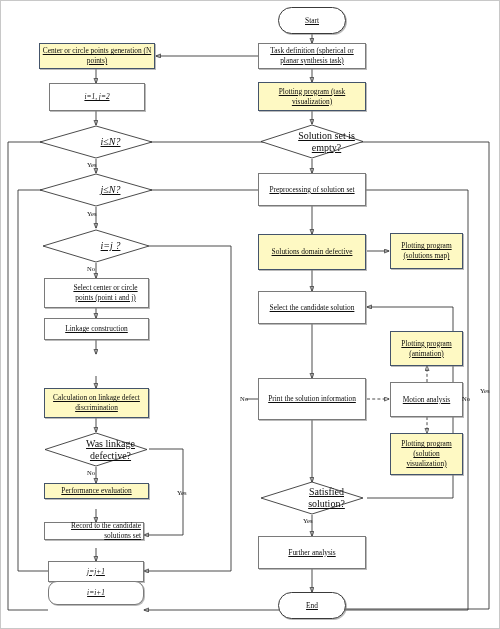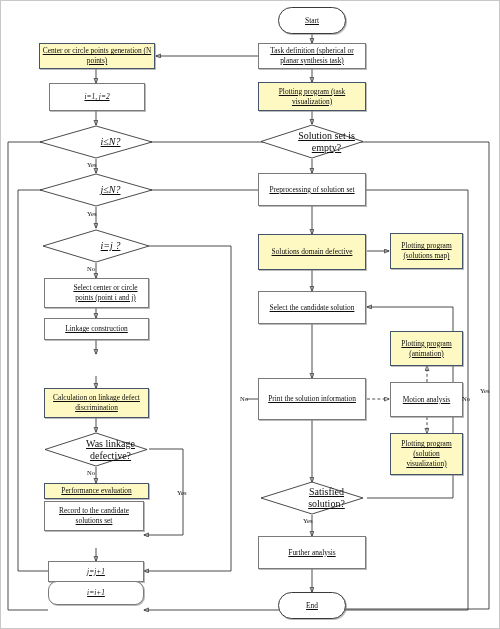--- a/index.html
+++ b/index.html
@@ -158,21 +158,21 @@
     <svg width="106" height="35" viewBox="0 0 106 35">
         <polygon points="53,1 104,17.5 53,34 2,17.5" fill="#ffffff" stroke="#2b2b2b" stroke-width="0.85"></polygon>
       </svg>
     <span class="dtext">Was linkage defective?</span>
   </div>
 
   <div class="node proc hl" style="left:43px;top:482px;width:105px;height:16px;">
     <span>Performance evaluation</span>
   </div>
 
-  <div class="node proc" style="left:43px;top:500px;width:100px;height:30px;">
+  <div class="node proc" style="left:43px;top:521px;width:100px;height:18px;text-align:right;">
     <span>Record to the candidate solutions set</span>
   </div>
 
   <div class="node proc" style="left:47px;top:560px;width:96px;height:21px;">
     <span class="ital">j=j+1</span>
   </div>
 
   <div class="node proc" style="left:47px;top:580px;width:96px;height:24px;border-radius:9px;">
     <span class="ital">i=i+1</span>
   </div>

